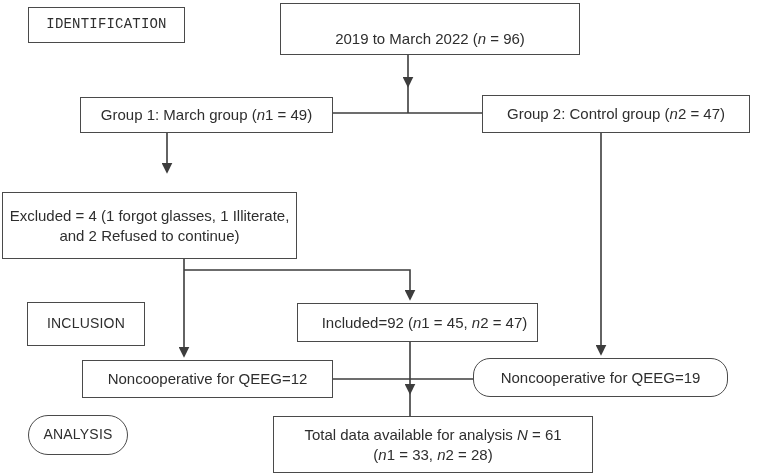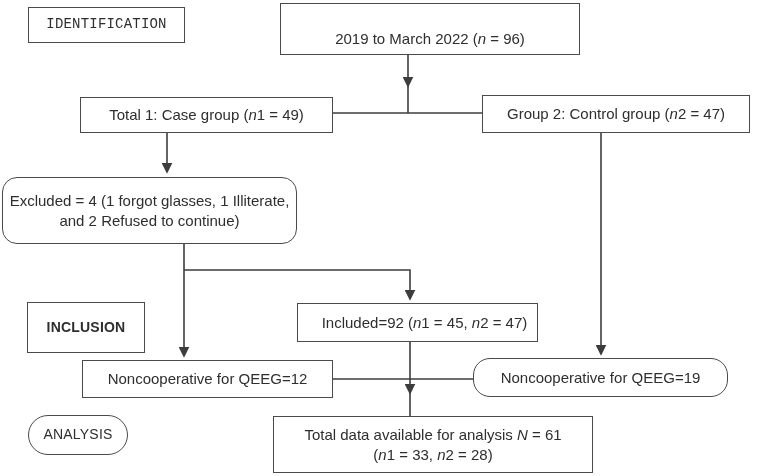--- a/index.html
+++ b/index.html
@@ -40,22 +40,22 @@
   .stage{
     font-size:14px;
     letter-spacing:0.2px;
   }
   .it{font-style:italic;}
   
   #box-identification{left:28px;top:7px;width:157px;height:36px;font-family:Liberation Mono, monospace;}
   #box-source{left:280px;top:3px;width:300px;height:52px;}
   #box-group1{left:80px;top:97px;width:253px;height:36px;}
   #box-group2{left:482px;top:95px;width:268px;height:38px;}
-  #box-excluded{left:2px;top:177px;width:295px;height:67px;border-radius:15px;}
-  #box-inclusion{left:27px;top:302px;width:118px;height:51px;font-weight:bold;}
+  #box-excluded{left:2px;top:192px;width:295px;height:67px;}
+  #box-inclusion{left:27px;top:302px;width:118px;height:44px;}
   #box-included{left:297px;top:303px;width:241px;height:39px;padding-left:20px;}
   #box-noncoop-case{left:82px;top:360px;width:251px;height:38px;}
   #box-noncoop-control{left:473px;top:358px;width:255px;height:39px;border-radius:17px;}
   #box-analysis{left:28px;top:415px;width:100px;height:40px;border-radius:20px;}
   #box-total{left:273px;top:416px;width:320px;height:57px;}
 </style>
 </head>
 <body>
 
 <div class="canvas">
@@ -78,21 +78,21 @@
     <line x1="410" y1="392" x2="410" y2="416"></line>
   </svg>
 
   <div class="box stage" id="box-identification">IDENTIFICATION</div>
 
   <div class="box" id="box-source">
       <div><br><span>2019 to March 2022 (</span><span class="it">n</span><span> = 96)</span></div>
     </div>
 
   <div class="box" id="box-group1">
-      <div><span>Total 1: Case group (</span><span class="it">n</span><span>1 = 49)</span></div>
+      <div><span>Group 1: March group (</span><span class="it">n</span><span>1 = 49)</span></div>
     </div>
 
   <div class="box" id="box-group2">
       <div><span>Group 2: Control group (</span><span class="it">n</span><span>2 = 47)</span></div>
     </div>
 
   <div class="box" id="box-excluded">
       <div><span>Excluded = 4 (1 forgot glasses, 1 Illiterate,</span><br><span>and 2 Refused to continue)</span></div>
     </div>
 

